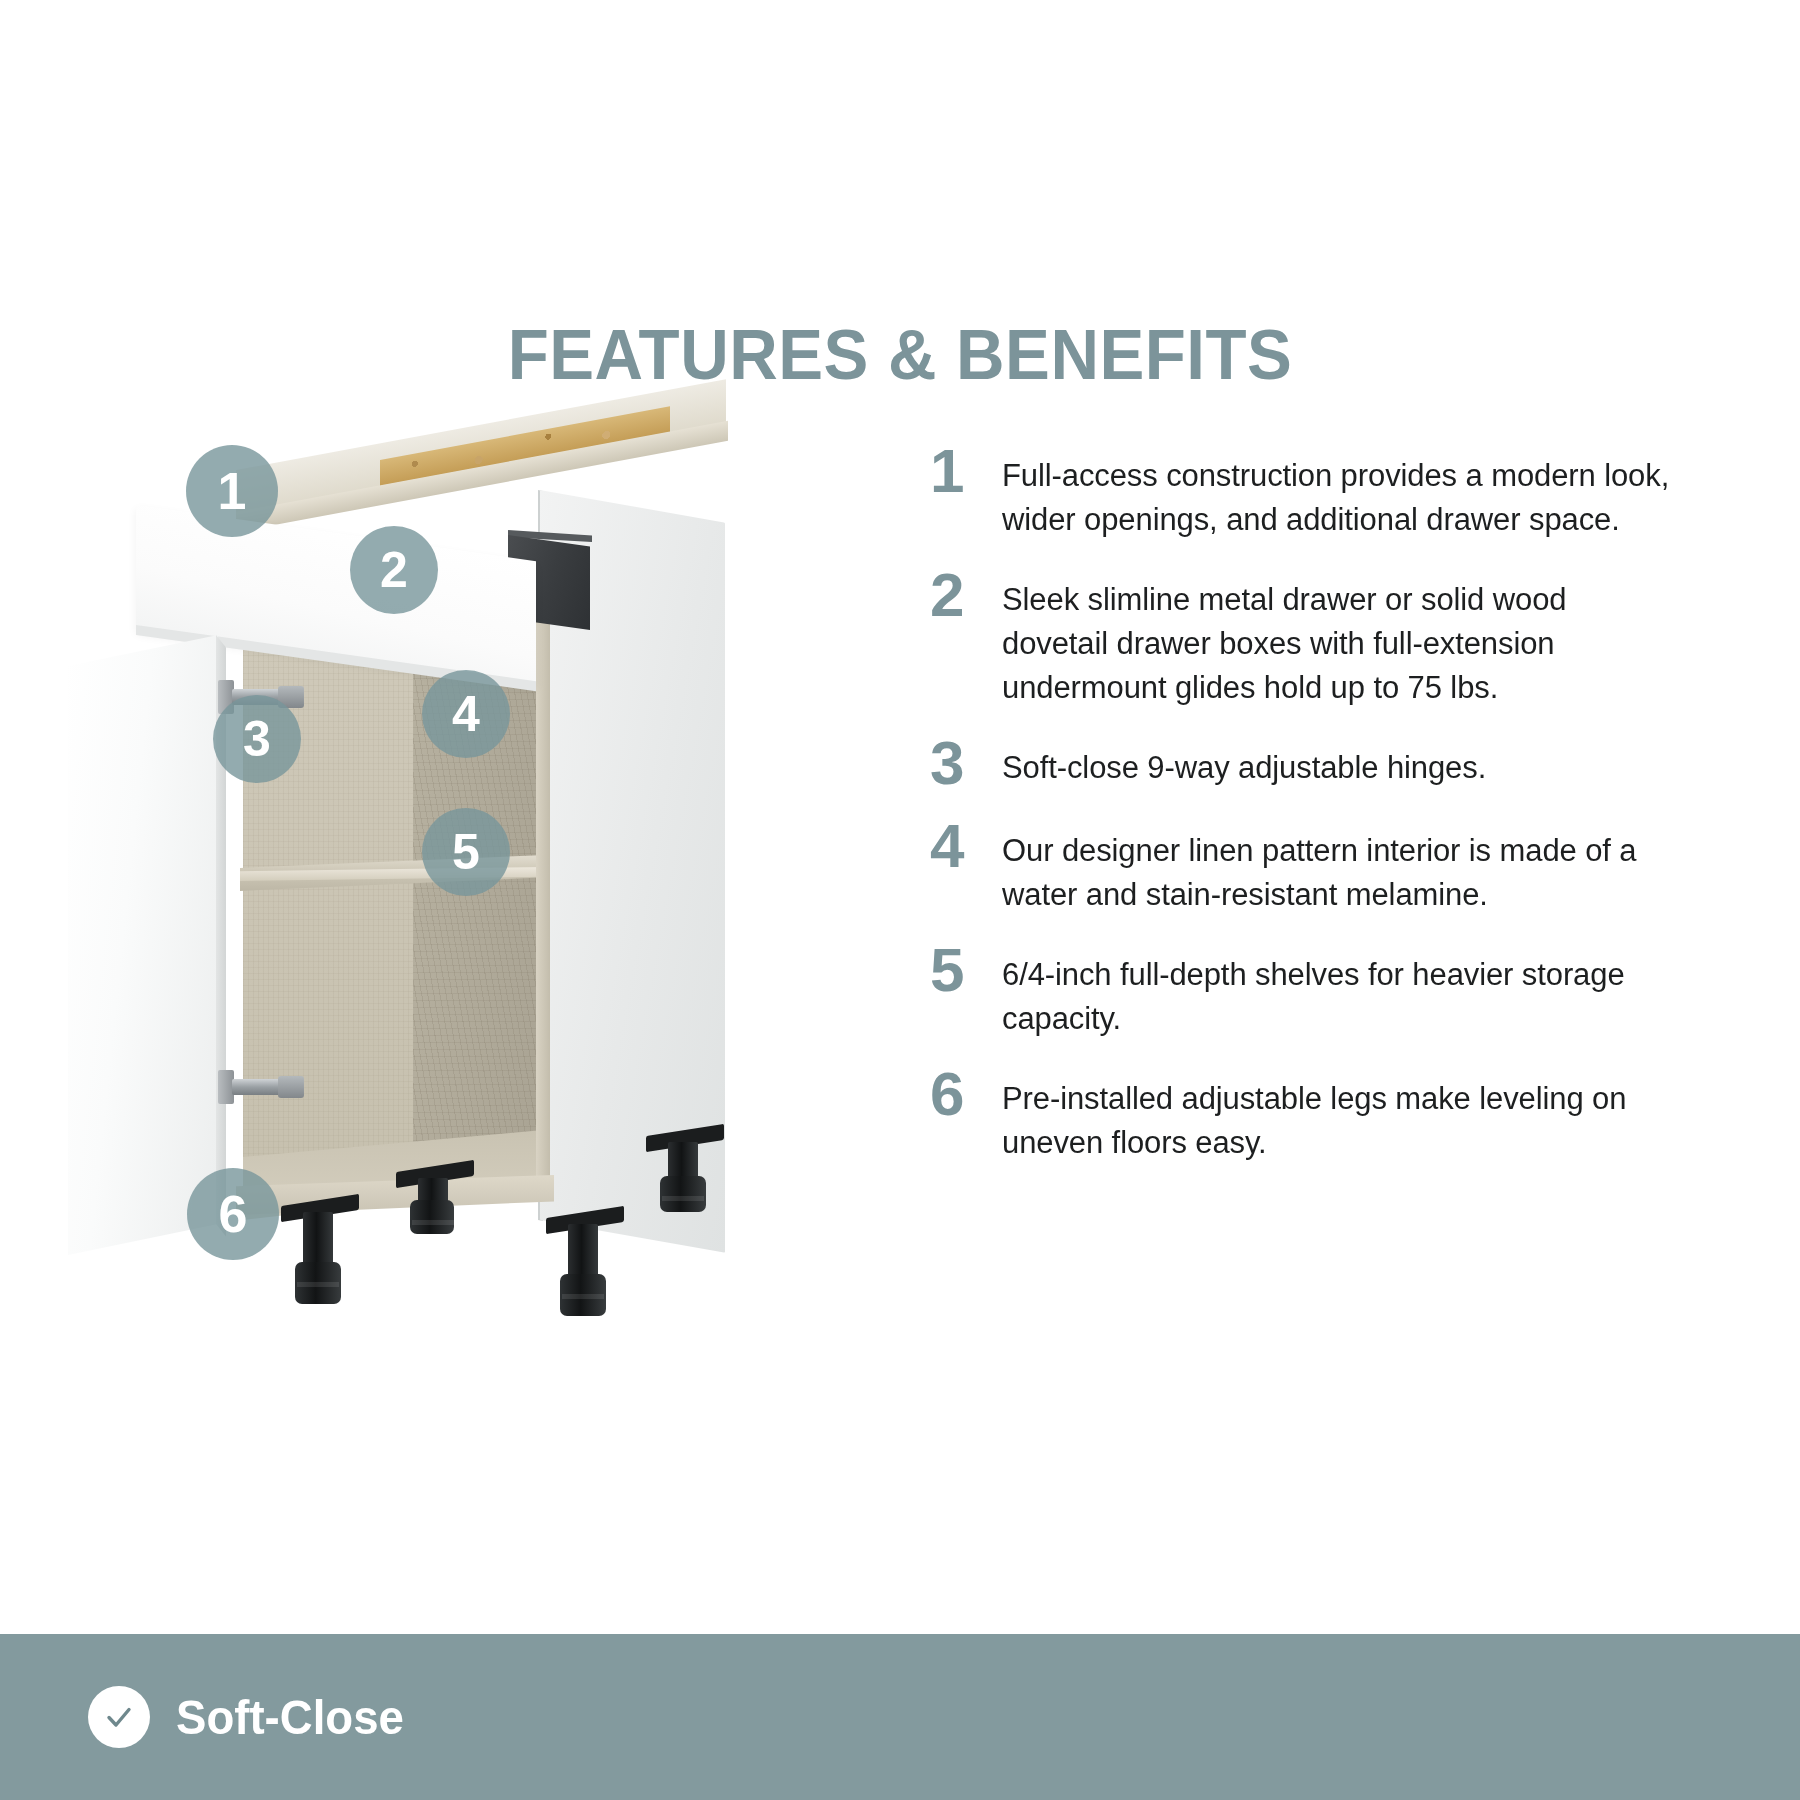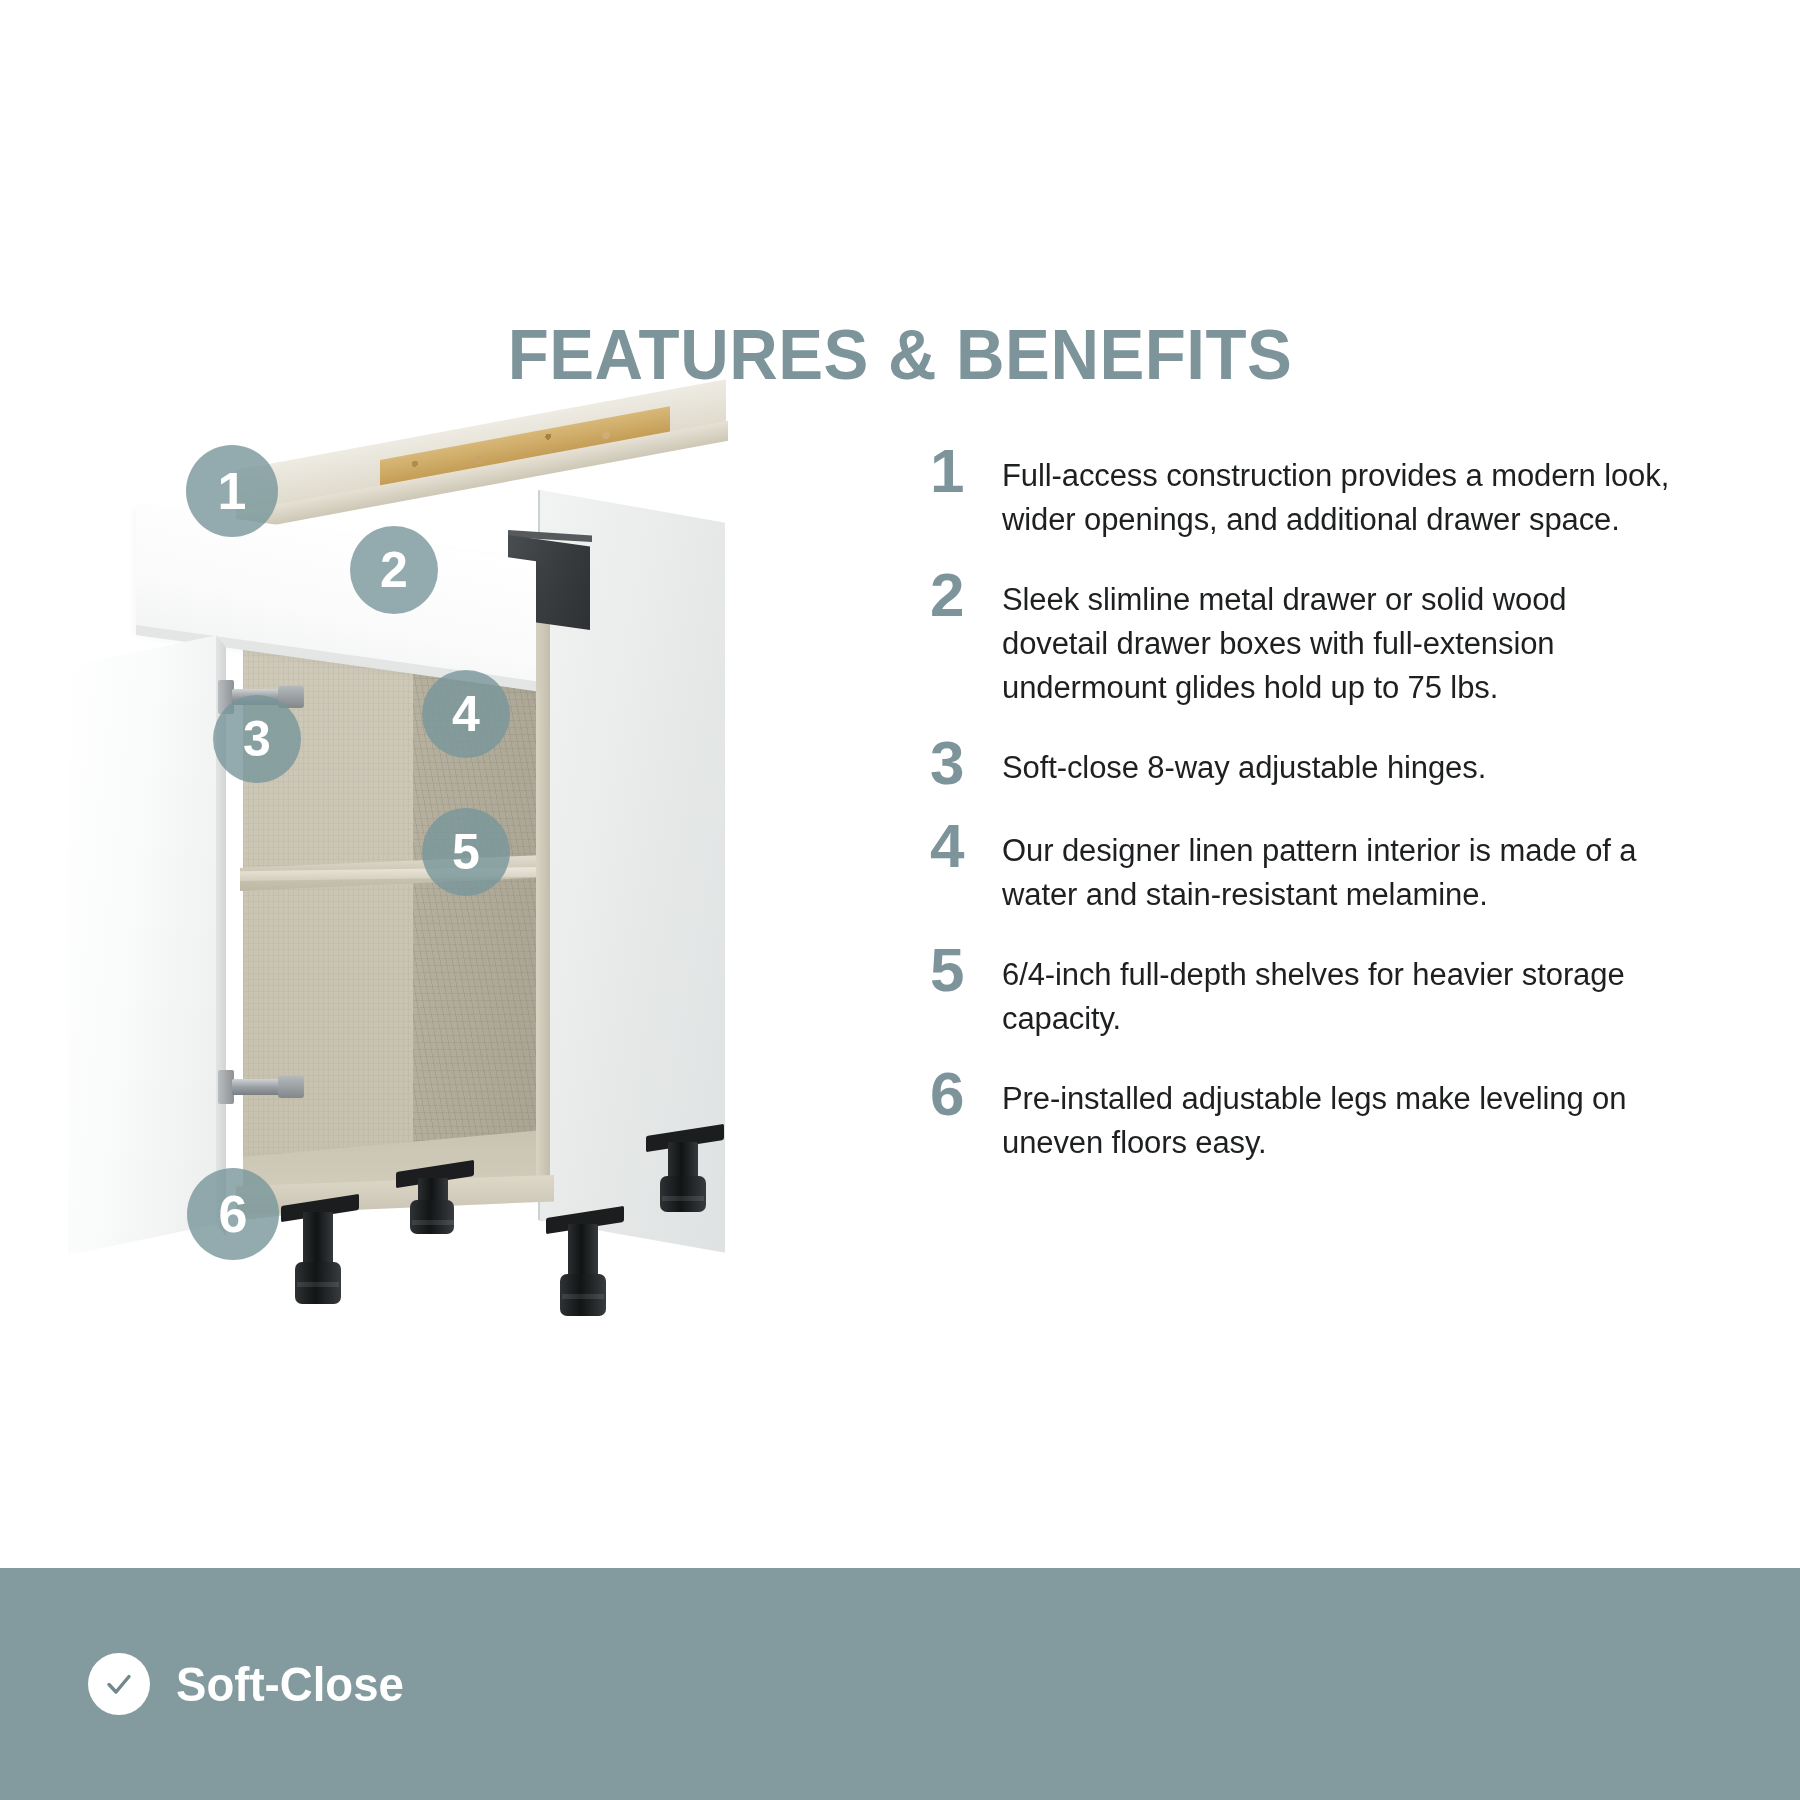--- a/index.html
+++ b/index.html
@@ -392,21 +392,21 @@
     line-height: 1.42;
     letter-spacing: -0.1px;
     padding-top: 14px;
   }
 
   
   .footer-bar {
     position: absolute;
     bottom: 0; left: 0;
     width: 1800px;
-    height: 232px;
+    height: 166px;
     background: #839a9e;
     display: flex;
     align-items: center;
   }
   .footer-item {
     flex: 1;
     display: flex;
     align-items: center;
     justify-content: flex-start;
     padding-left: 88px;
@@ -518,21 +518,21 @@
         <div class="feature-text">Full-access construction provides a modern look, wider openings, and additional drawer space.</div>
       </div>
 
       <div class="feature-row">
         <div class="feature-num">2</div>
         <div class="feature-text">Sleek slimline metal drawer or solid wood dovetail drawer boxes with full-extension undermount glides hold up to 75 lbs.</div>
       </div>
 
       <div class="feature-row">
         <div class="feature-num">3</div>
-        <div class="feature-text">Soft-close 8-way adjustable hinges.</div>
+        <div class="feature-text">Soft-close 9-way adjustable hinges.</div>
       </div>
 
       <div class="feature-row">
         <div class="feature-num">4</div>
         <div class="feature-text">Our designer linen pattern interior is made of a water and stain-resistant melamine.</div>
       </div>
 
       <div class="feature-row">
         <div class="feature-num">5</div>
         <div class="feature-text">6/4-inch full-depth shelves for heavier storage capacity.</div>

